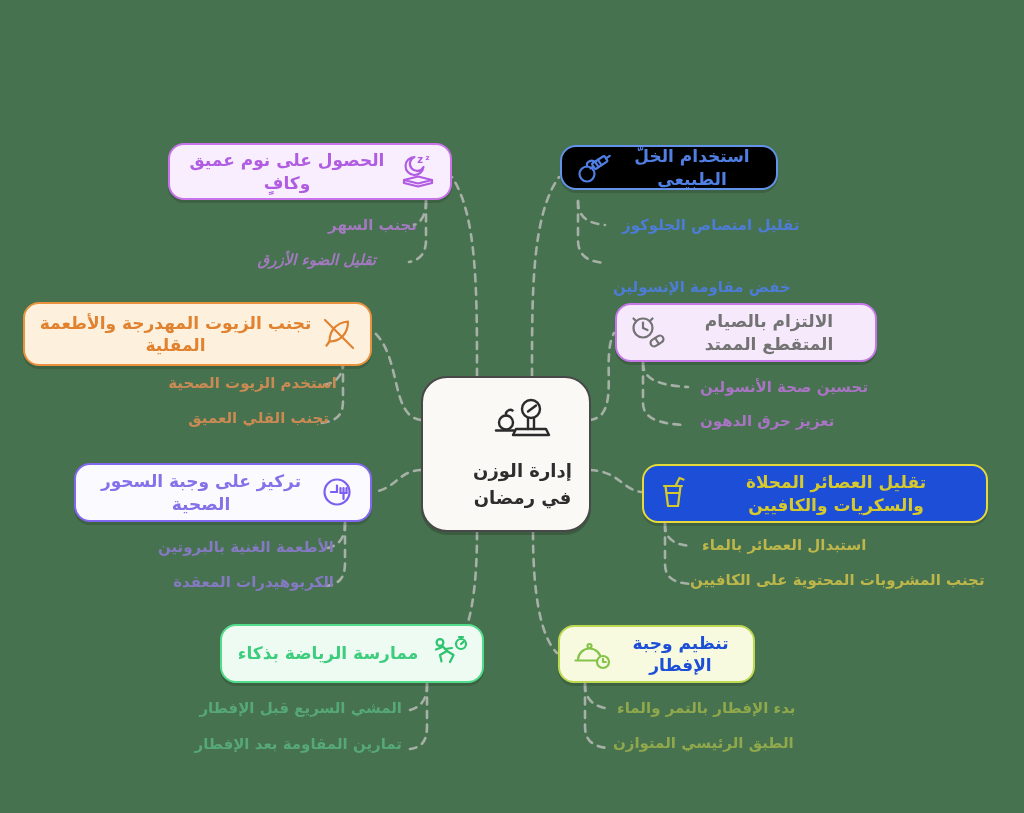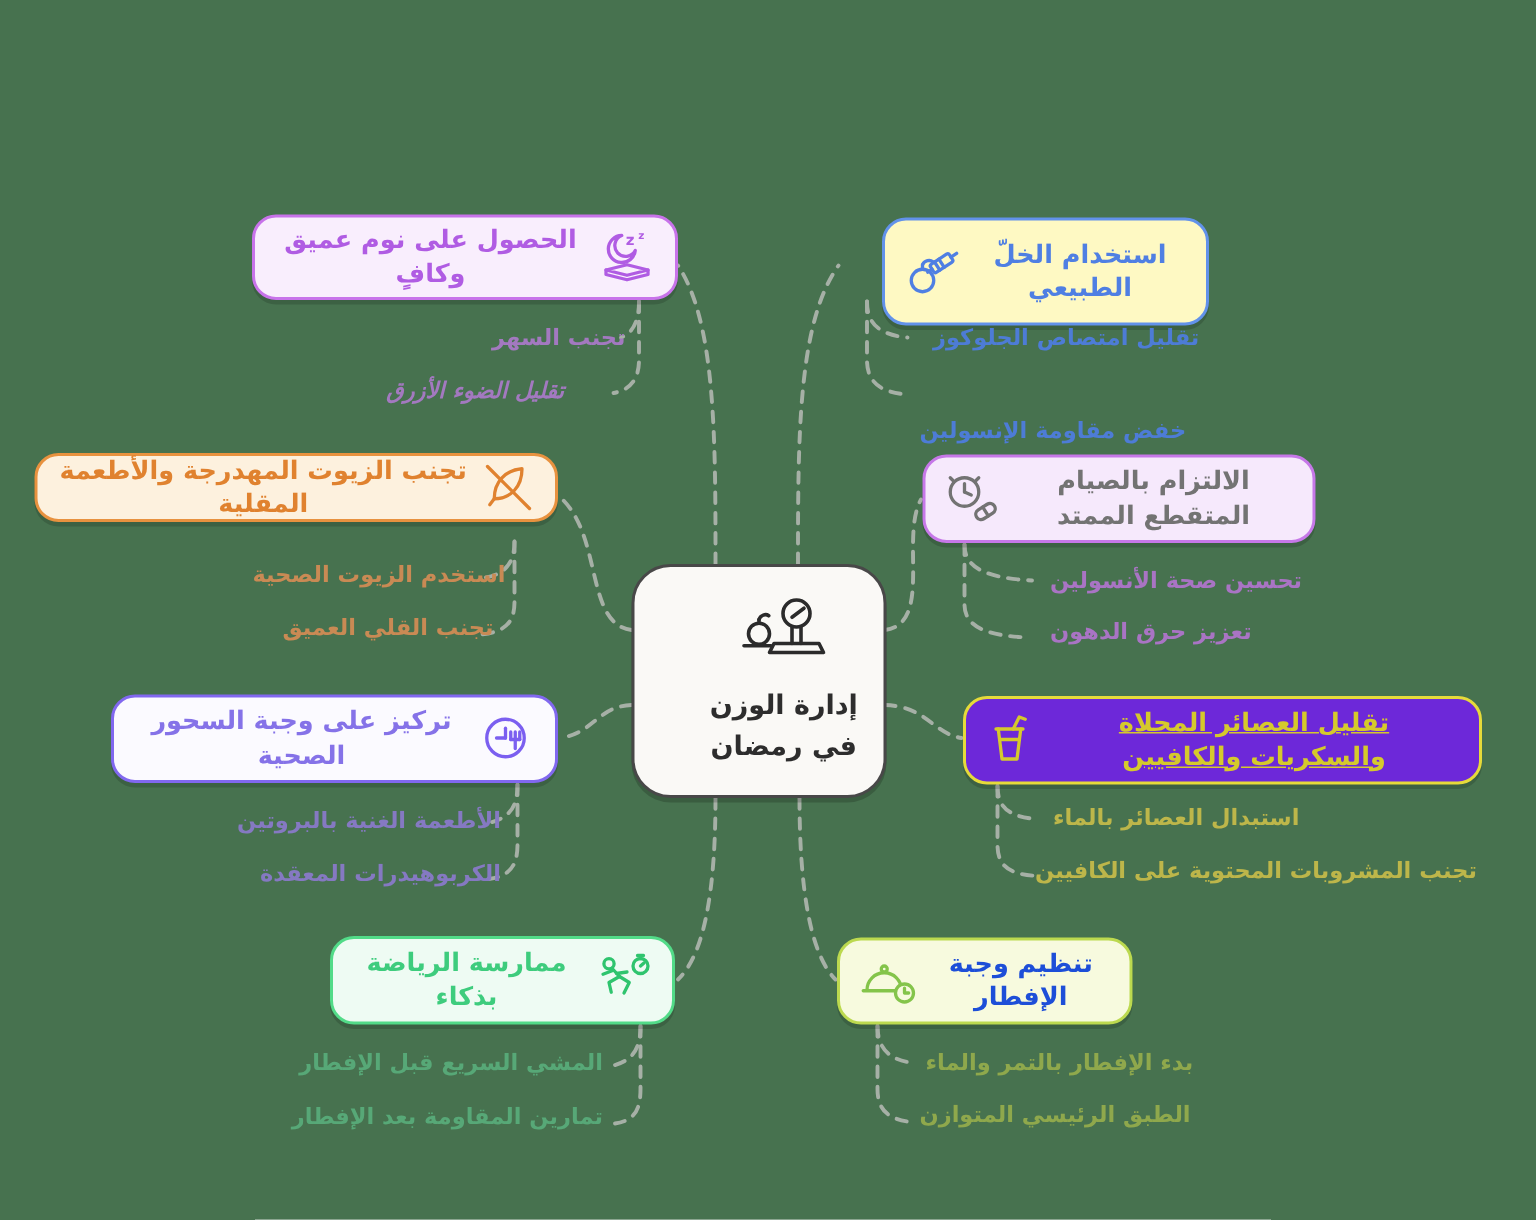--- a/index.html
+++ b/index.html
@@ -21,27 +21,27 @@
 
   .node{
     position:absolute;display:flex;align-items:center;direction:rtl;gap:6px;
     border:2.5px solid;border-radius:16px;padding:0 12px;box-sizing:border-box;
     font-weight:bold;font-size:17px;box-shadow:0 3px 0 rgba(0,0,0,.15);
   }
   .node .ttl{flex:1;text-align:center;line-height:1.3;}
   .node svg{flex:0 0 auto;}
 
   .b-sleep   {left:168px;top:143px;width:284px;height:57px;background:#f9eefd;border-color:#c873ea;color:#b05ce3;}
-  .b-vinegar {left:560px;top:145px;width:218px;height:72px;background:#fef9c3;border-color:#6292ea;color:#4f7fe3;margin-left:28px;}
+  .b-vinegar {left:560px;top:145px;width:218px;height:45px;background:#000000;border-color:#6292ea;color:#4f7fe3;}
   .b-fasting {left:615px;top:303px;width:262px;height:59px;background:#f6e9fc;border-color:#c678e8;color:#737373;}
-  .b-oils    {left:23px; top:302px;width:349px;height:46px;background:#fdf1de;border-color:#e8923f;color:#e0822f;}
-  .b-juices  {left:642px;top:464px;width:346px;height:59px;background:#6d28d9;border-color:#e6da3a;color:#d5c92c;text-decoration:underline;}
+  .b-oils    {left:23px; top:302px;width:349px;height:64px;background:#fdf1de;border-color:#e8923f;color:#e0822f;}
+  .b-juices  {left:642px;top:464px;width:346px;height:59px;background:#1d4ed8;border-color:#e6da3a;color:#d5c92c;}
   .b-suhoor  {left:74px; top:463px;width:298px;height:59px;background:#fbfaff;border-color:#8168ef;color:#8572e8;}
   .b-iftar   {left:558px;top:625px;width:197px;height:58px;background:#f7fade;border-color:#bcd94f;color:#1d4ed8;}
-  .b-exercise{left:220px;top:624px;width:230px;height:59px;background:#eefbf3;border-color:#52db88;color:#3ecc7d;}
+  .b-exercise{left:220px;top:624px;width:264px;height:59px;background:#eefbf3;border-color:#52db88;color:#3ecc7d;}
 
   .icon-iftar{color:#84c44a;}
   .icon-suhoor{color:#7b5ff0;}
   .icon-exercise{color:#2fc46e;}
 
   .sub{
     position:absolute;white-space:nowrap;direction:rtl;
     font-size:15px;font-weight:bold;height:22px;line-height:22px;
   }
   .sub-sleep{color:#a379c0;}

